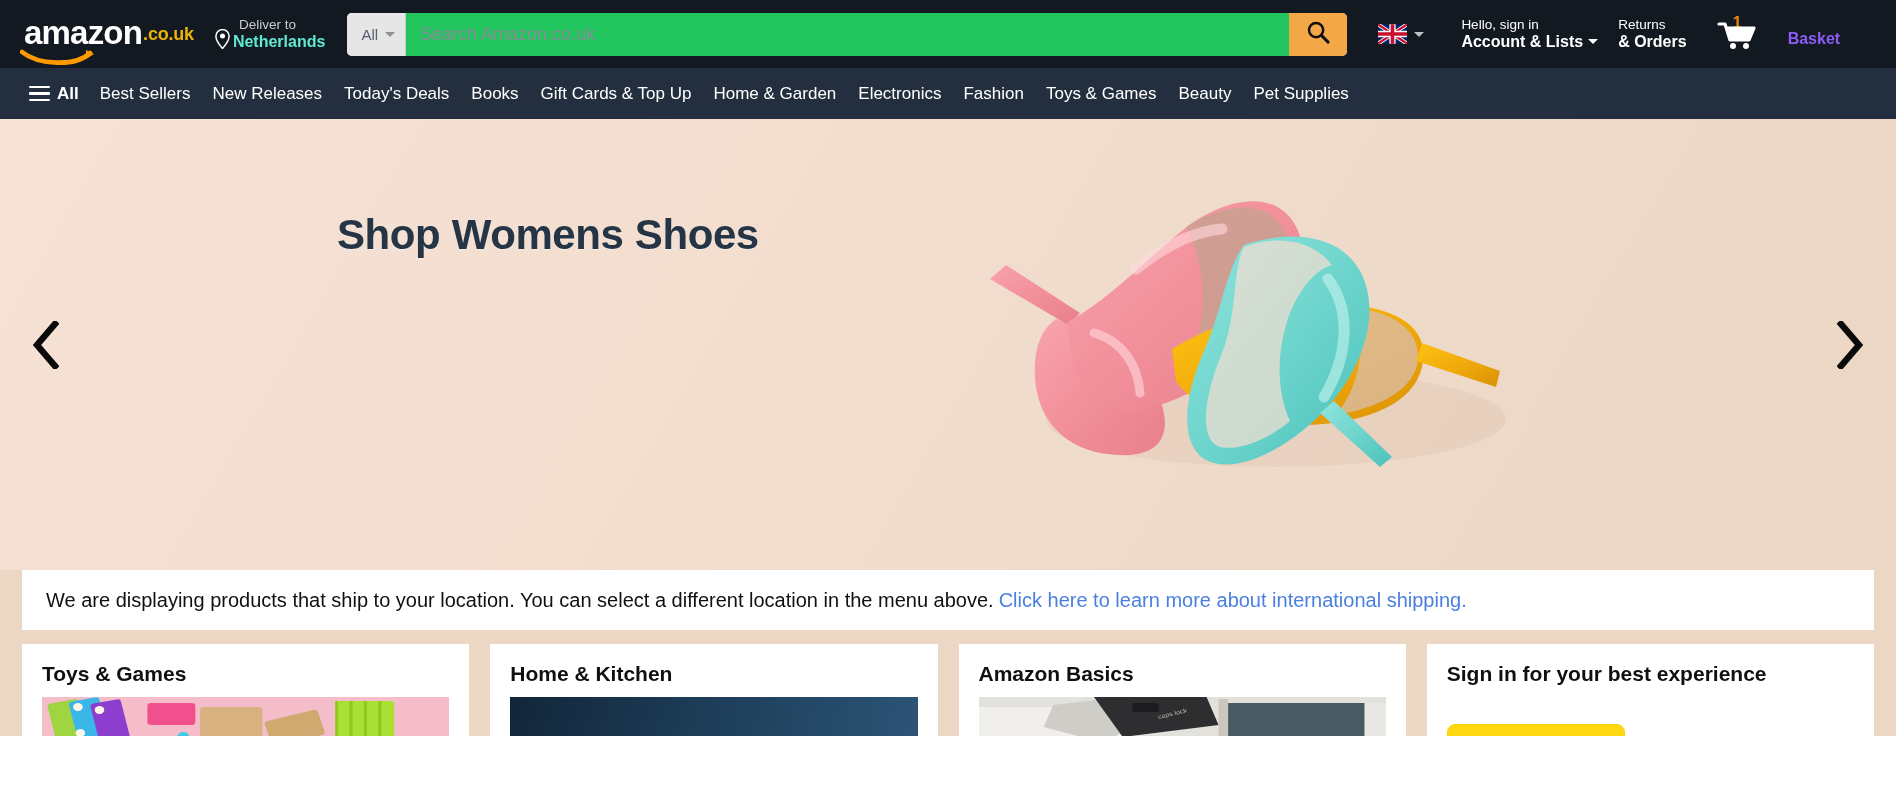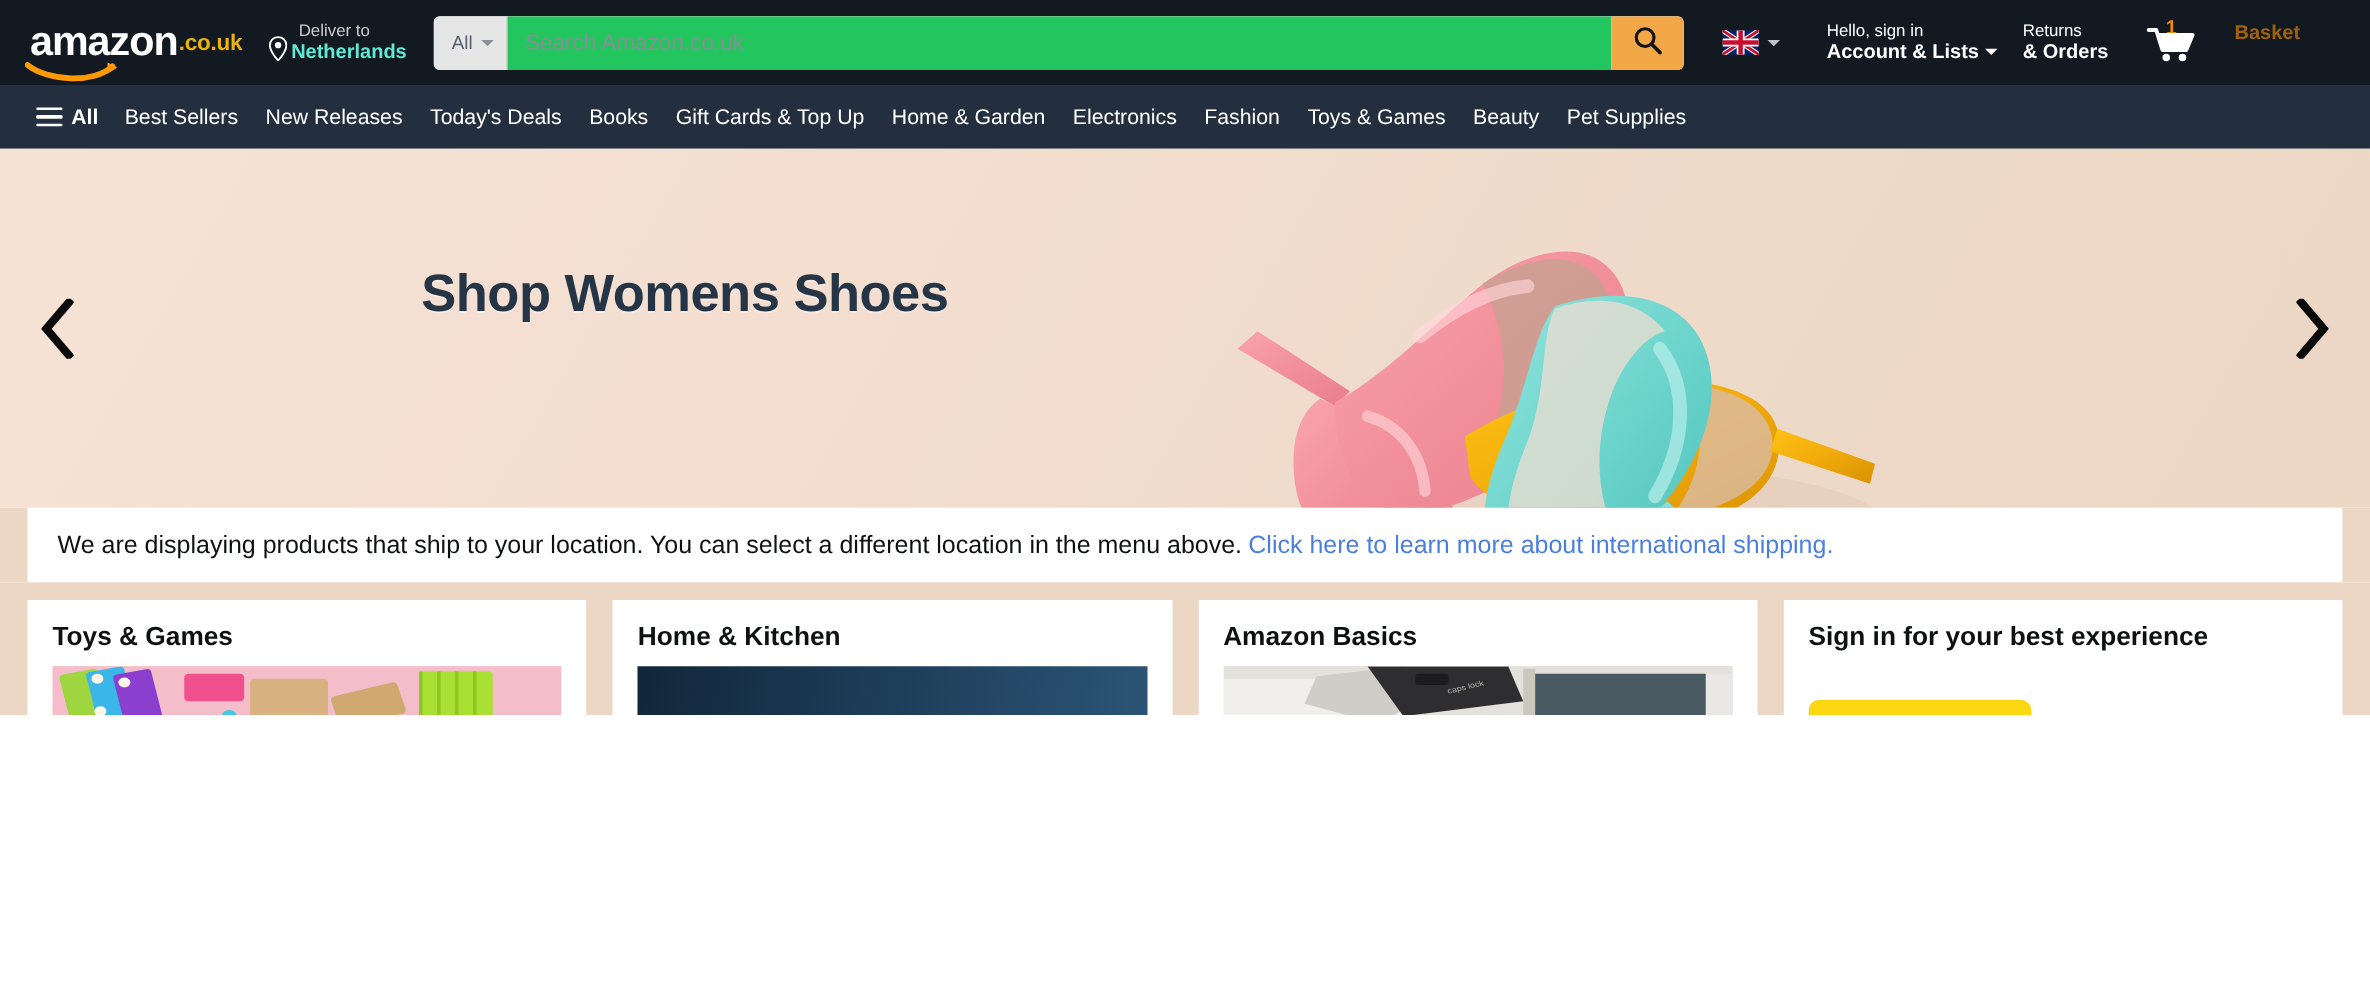--- a/index.html
+++ b/index.html
@@ -178,23 +178,23 @@
   .cart-count {
     position: absolute;
     top: -3px; left: 17px;
     font-size: 16px;
     font-weight: 700;
     color: #f08804;
   }
   .basket-word {
     font-size: 16px;
     font-weight: 700;
-    color: #a16207;
+    color: #8b5cf6;
     margin-left: 2px;
-    margin-bottom: 15px;
+    margin-bottom: 3px;
     padding-left: 28px;
   }
 
   
   .nav-sub {
     height: 51px;
     background: #232f3e;
     display: flex;
     align-items: center;
     padding: 0 18px;
@@ -221,21 +221,21 @@
     padding: 7px 10px;
     border: 1px solid transparent;
     border-radius: 2px;
     cursor: pointer;
     white-space: nowrap;
   }
 
   
   .hero {
     position: relative;
-    height: 287px;
+    height: 451px;
     background: linear-gradient(120deg, #f6e3d6 0%, #f3ded0 35%, #eedac9 70%, #ecd6c4 100%);
     overflow: hidden;
   }
   .hero-title {
     position: absolute;
     left: 337px;
     top: 92px;
     font-size: 42px;
     font-weight: 700;
     color: #253546;

